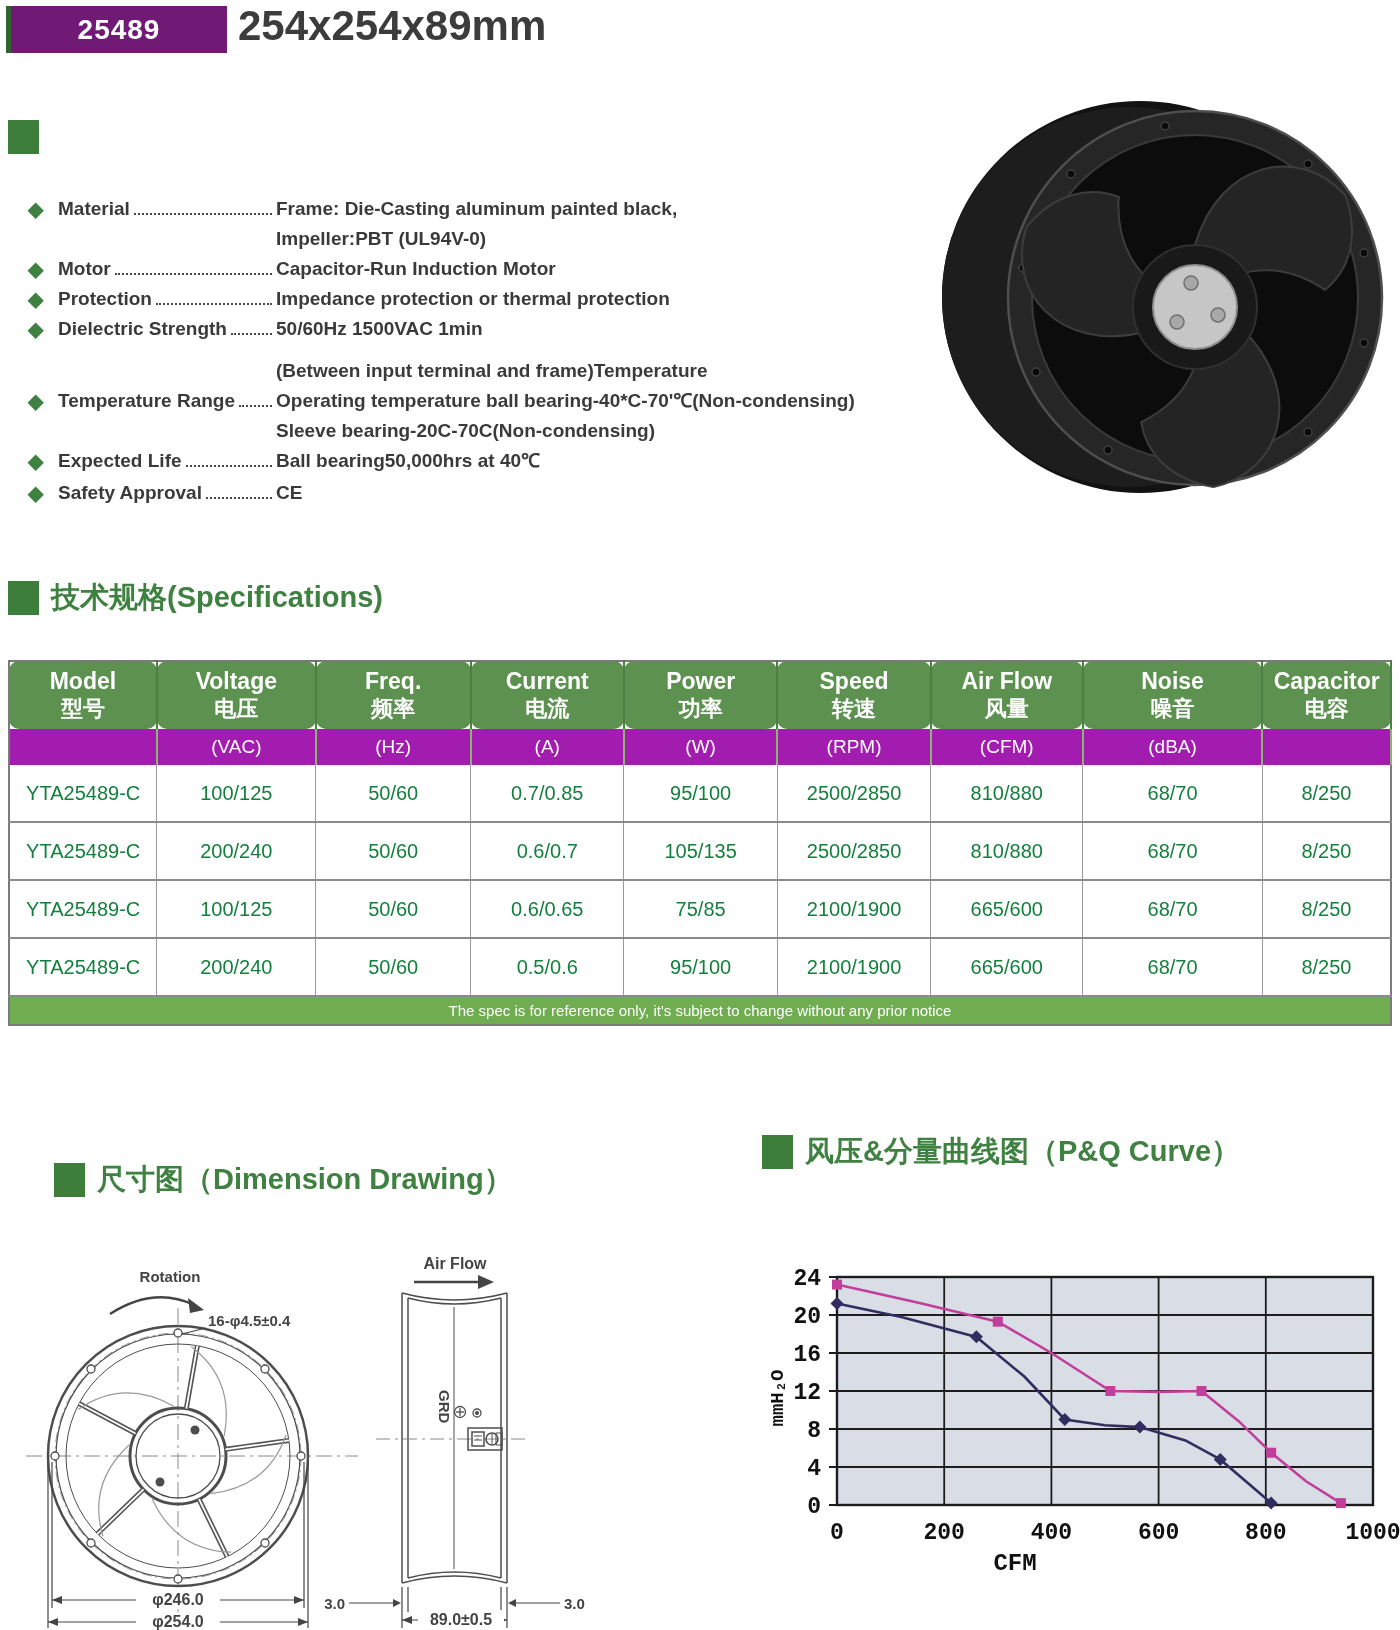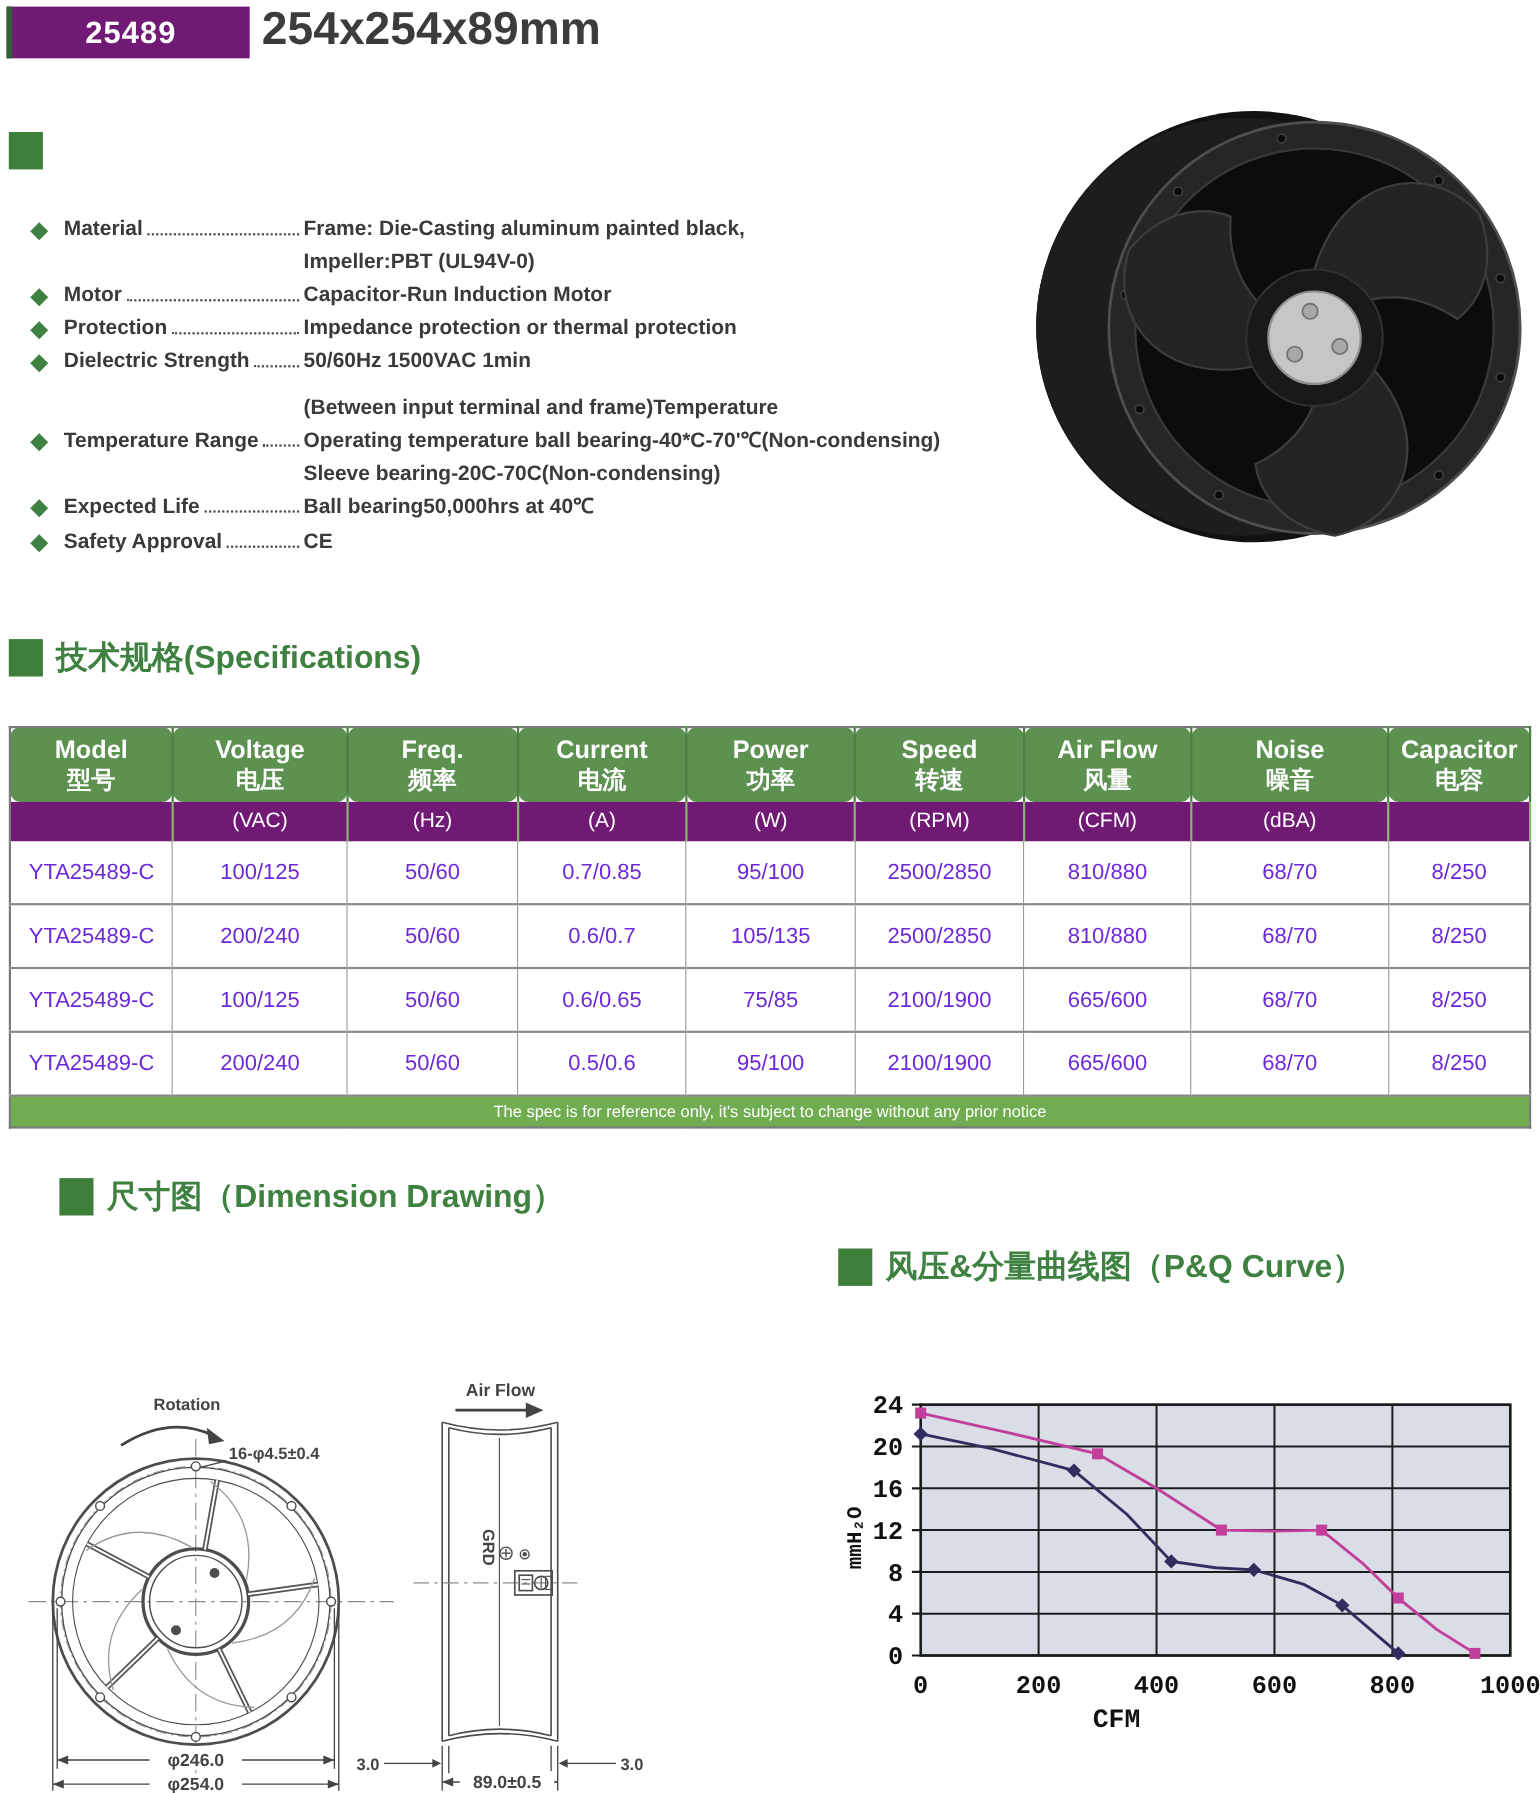--- a/index.html
+++ b/index.html
@@ -29,23 +29,23 @@
   .gap-top{margin-top:12px;}
   .mb12{margin-bottom:2px;}
 
   
   .spec-table{left:8px;top:660px;width:1384px;border-collapse:collapse;
               table-layout:fixed;border:2px solid #7a7a7a;}
   .spec-table th{background:#5d9150;color:#fff;border-right:2px solid #4c7f43;
                  padding:6px 2px 7px 2px;vertical-align:middle;border-radius:10px;}
   .th-en{font-size:23px;font-weight:bold;line-height:27px;}
   .th-cn{font-size:22px;font-weight:bold;line-height:27px;}
-  .units-row td{background:#701a75;color:#fff;font-size:19px;height:34px;
+  .units-row td{background:#a21caf;color:#fff;font-size:19px;height:34px;
                 text-align:center;border-right:2px solid #8ab571;font-weight:normal;}
-  tbody td{height:54px;text-align:center;font-size:20px;color:#6d28d9;background:#fff;
+  tbody td{height:54px;text-align:center;font-size:20px;color:#15803d;background:#fff;
            border-right:1.5px solid #9a9a9a;border-bottom:2.5px solid #8a8a8a;}
   .note-row td{background:#70ad51;color:#fff;font-size:15px;height:25px;text-align:center;}
 
   
   svg{font-family:"Liberation Sans",sans-serif;}
   .dim-label{font-size:15px;font-weight:bold;fill:#444;}
   .dim-label-big{font-size:16px;font-weight:bold;fill:#444;}
   .tick{font:bold 23px "Liberation Mono",monospace;fill:#111;}
   .axis-label{font:bold 24px "Liberation Mono",monospace;fill:#111;}
   .axis-label-y{font:bold 19px "Liberation Mono",monospace;fill:#111;}
@@ -288,21 +288,21 @@
         <td>8/250</td>
       </tr>
     </tbody>
   <tfoot>
     <tr class="note-row">
       <td colspan="9">The spec is for reference only, it's subject to change without any prior notice</td>
     </tr>
   </tfoot>
 </table>
 
-<div class="abs sec-head" style="left:8px;top:1068px;padding-left:46px;">
+<div class="abs sec-head" style="left:8px;top:1160px;padding-left:46px;">
   <div class="sec-square"></div>
   <div class="sec-title">尺寸图（Dimension Drawing）</div>
 </div>
 <div class="abs sec-head" style="left:762px;top:1132px;">
   <div class="sec-square"></div>
   <div class="sec-title">风压&amp;分量曲线图（P&amp;Q Curve）</div>
 </div>
 
 <svg class="abs" style="left:18px;top:1212px;" width="690" height="418" viewBox="0 0 690 418">
 

